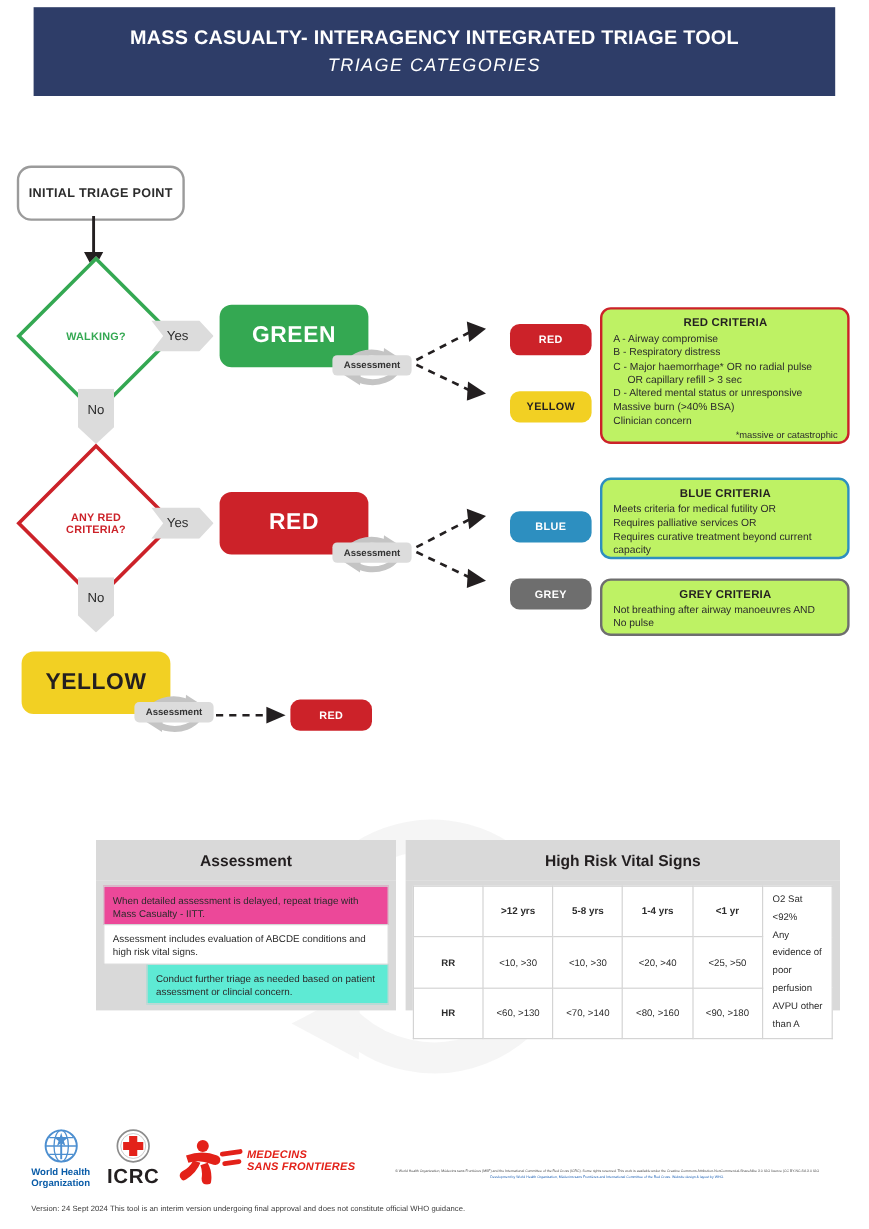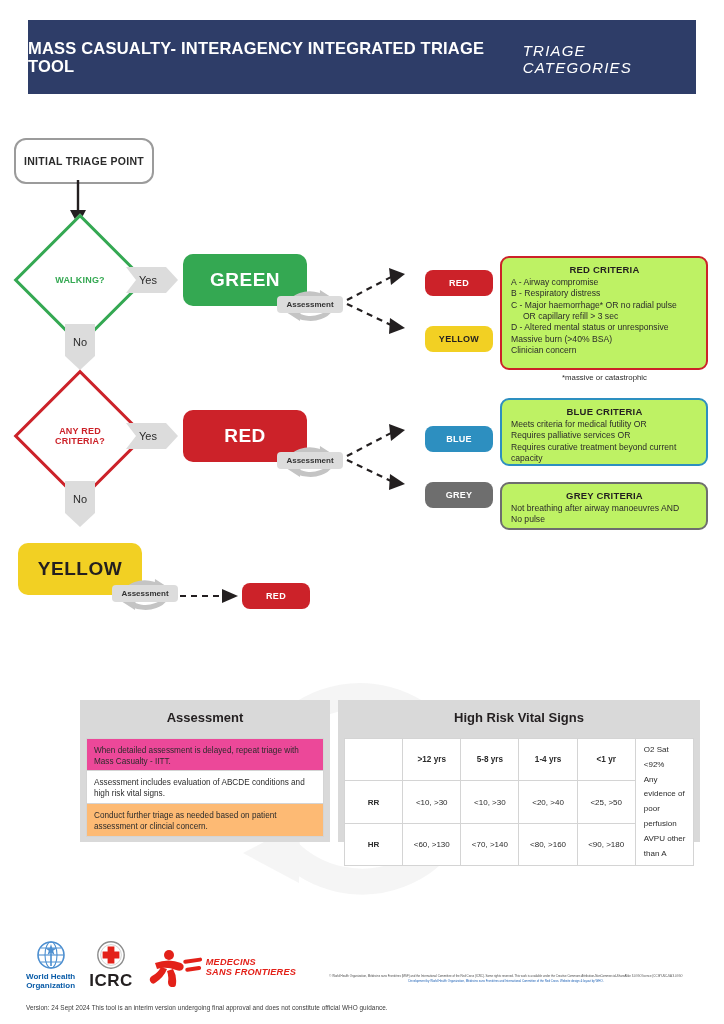--- a/index.html
+++ b/index.html
@@ -8,22 +8,22 @@
     background:#ffffff;
     font-family:"Liberation Sans","DejaVu Sans",sans-serif;
     color:#231f20;
   }
   .page{position:absolute;inset:0;}
 
   
   .watermark{position:absolute;left:195px;top:645px;width:330px;height:290px;opacity:.35;pointer-events:none;z-index:0;}
 
   
-  .header{position:absolute;left:28px;top:20px;width:668px;height:74px;background:#2e3d68;
-          display:flex;align-items:center;justify-content:center;z-index:3;}
+  .header{position:absolute;left:28px;top:6px;width:668px;height:74px;background:#2e3d68;
+          display:flex;flex-direction:column;align-items:center;justify-content:center;z-index:3;}
   .header .t1{color:#fff;font-size:16.5px;font-weight:bold;letter-spacing:.2px;line-height:1.1;}
   .header .t2{color:#fff;font-size:15px;font-style:italic;letter-spacing:1.2px;margin-top:4px;}
 
   
   .node{position:absolute;z-index:2;}
 
   .itp{left:14px;top:138px;width:136px;height:42px;border:2.2px solid #9b9b9b;border-radius:12px;
        background:#fff;display:flex;align-items:center;justify-content:center;}
   .itp span{font-size:10.5px;font-weight:bold;letter-spacing:.3px;color:#2b2b2b;}
 
@@ -34,21 +34,21 @@
 
   .bigbox{width:124px;height:52px;border-radius:10px;display:flex;align-items:center;justify-content:center;
           font-size:19px;font-weight:bold;letter-spacing:.5px;}
 
   .smallbox{width:68px;height:26px;border-radius:8px;display:flex;align-items:center;justify-content:center;
             font-size:9px;font-weight:bold;letter-spacing:.3px;}
 
   .critbox{border-radius:9px;background:#bef264;padding:6px 8px 6px 9px;box-sizing:border-box;}
   .critbox .ctitle{text-align:center;font-size:9.5px;font-weight:bold;letter-spacing:.2px;margin-bottom:2px;}
   .critbox .cline{font-size:8.6px;line-height:1.32;color:#2b2b2b;white-space:pre;}
-  .critbox .cnote{font-size:7.8px;text-align:center;margin-top:17px;color:#2b2b2b;}
+  .critbox .cnote{font-size:7.8px;text-align:right;margin-top:2px;color:#2b2b2b;}
 
   
   .assess{position:absolute;z-index:4;width:84px;height:46px;}
   .assess .lab{position:absolute;left:9px;top:14px;width:66px;height:17px;background:#dcdcdc;border-radius:4px;
                display:flex;align-items:center;justify-content:center;font-size:8px;font-weight:bold;color:#333;}
 
   
   .yes{position:absolute;z-index:2;width:52px;height:26px;}
   .yes .txt{position:absolute;inset:0;display:flex;align-items:center;justify-content:center;
             font-size:11px;font-weight:normal;color:#2b2b2b;padding-right:8px;box-sizing:border-box;}
@@ -249,21 +249,21 @@
 
   <div class="node smallbox" style="left:242px;top:583px;background:#cc2229;color:#fff;">
     <span>RED</span>
   </div>
 
   <div class="tblbox" style="left:80px;top:700px;width:250px;height:142px;">
     <div class="thead" style="height:34px;font-size:13px;">Assessment</div>
     <div style="padding:4px 6px 6px 6px;box-sizing:border-box;background:#d9d9d9;height:108px;">
       <div class="arow" style="background:#ec4899;height:33px;">When detailed assessment is delayed, repeat triage with Mass Casualty - IITT.</div>
       <div class="arow" style="background:#fff;height:33px;">Assessment includes evaluation of ABCDE conditions and high risk vital signs.</div>
-      <div class="arow" style="background:#fdba74;height:33px;">Conduct further triage as needed based on patient assessment or clincial concern.</div>
+      <div class="arow" style="background:#5eead4;height:33px;margin-left:36px;">Conduct further triage as needed based on patient assessment or clincial concern.</div>
     </div>
   </div>
 
   <div class="tblbox" style="left:338px;top:700px;width:362px;height:142px;">
     <div class="thead" style="height:34px;font-size:13px;">High Risk Vital Signs</div>
     <div style="padding:4px 6px 6px 6px;box-sizing:border-box;background:#d9d9d9;height:108px;">
       <table class="vit" style="background:#fff;">
         <tbody>
             <tr>
           <td class="blank"></td>

